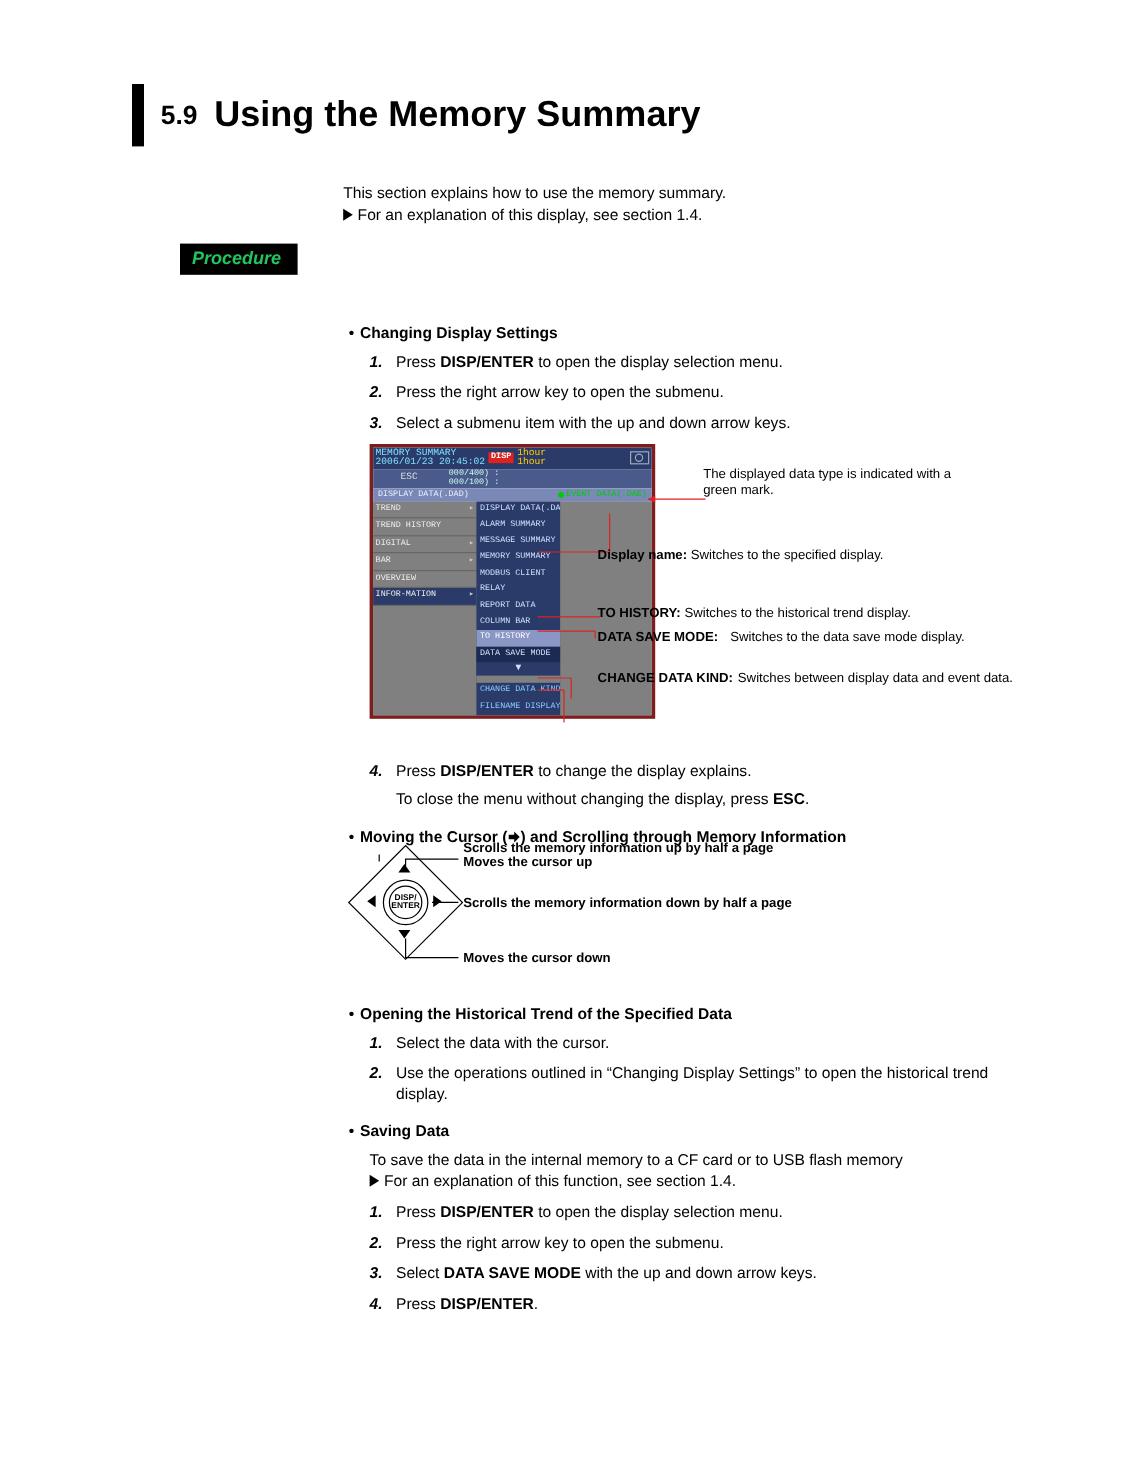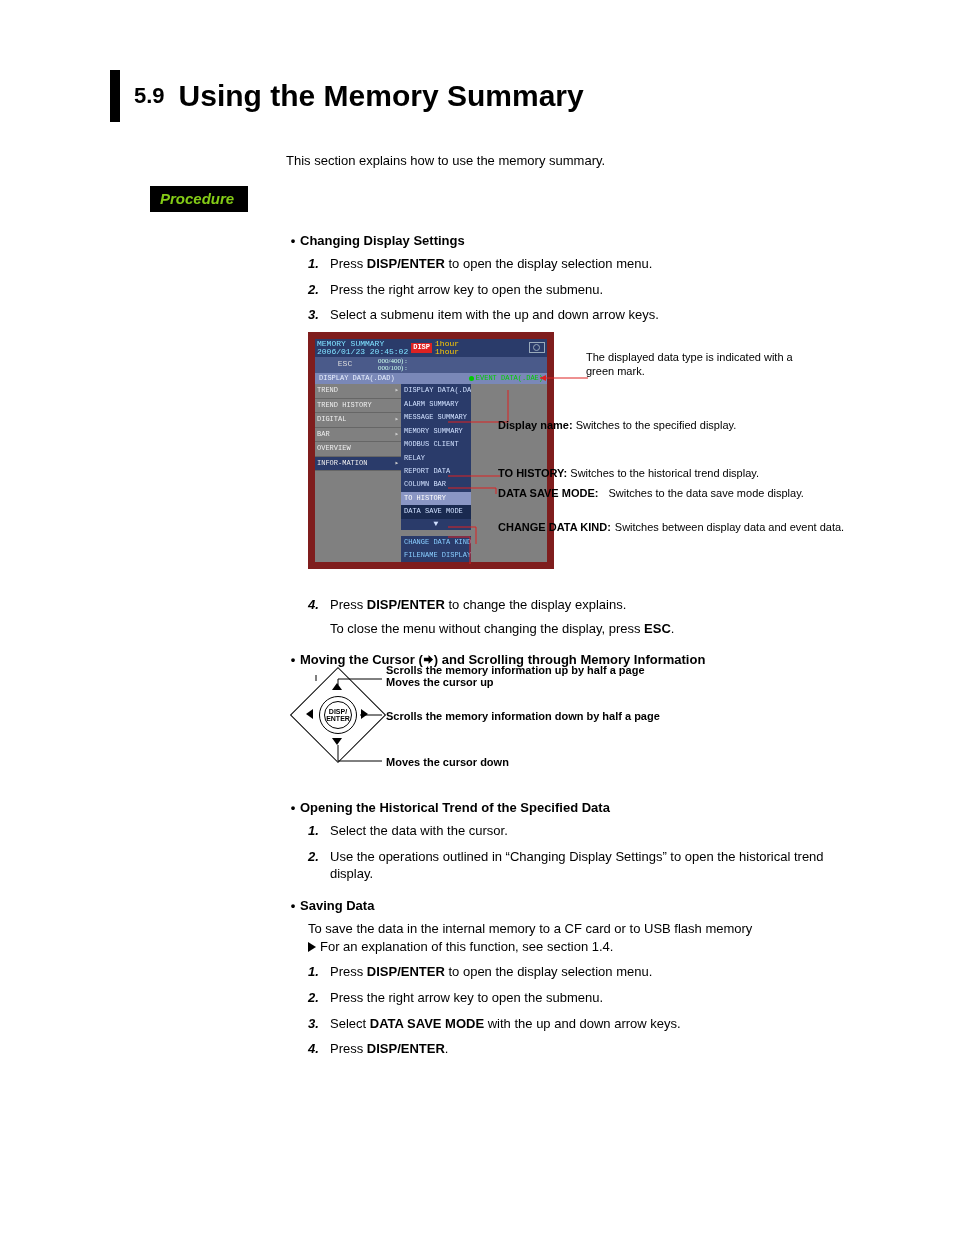--- a/index.html
+++ b/index.html
@@ -13,41 +13,41 @@
     background: #fff;
     line-height: 1.35;
   }
   .title-row { display: flex; align-items: center; gap: 14px; margin-bottom: 30px; }
   .title-bar { width: 10px; height: 52px; background: #000; }
   .title-num { font-size: 22px; font-weight: bold; }
   .title-text { font-size: 30px; font-weight: bold; }
   .intro { margin-left: 176px; margin-bottom: 16px; }
   .xref { display: inline-block; }
   .tri { display: inline-block; width: 0; height: 0; border-top: 5px solid transparent; border-bottom: 5px solid transparent; border-left: 8px solid #000; margin-right: 4px; vertical-align: -1px;}
-  .proc-label { background: #000; color: #84cc16; font-weight: bold; font-style: italic; padding: 3px 14px 3px 10px; display: inline-block; font-size: 15px; margin-left: 40px; margin-bottom: 6px;}
+  .proc-label { background: #000; color: #22c55e; font-weight: bold; font-style: italic; padding: 3px 14px 3px 10px; display: inline-block; font-size: 15px; margin-left: 40px; margin-bottom: 26px;}
   .content { margin-left: 176px; }
   .topic { font-weight: bold; margin-top: 14px; margin-bottom: 6px;}
   .bullet { display:inline-block; width:14px; text-align:center; font-weight:bold;}
   ol.steps { list-style: none; padding: 0; margin: 0 0 6px 22px; counter-reset: step; }
   ol.steps > li { margin: 3px 0 8px 0; position: relative; padding-left: 22px; }
   ol.steps > li::before { counter-increment: step; content: counter(step) "."; font-weight: bold; font-style: italic; position: absolute; left: 0; }
   .bold { font-weight: bold; }
   .note { margin-left: 22px; margin-top:4px;}
 
   
   .shot-wrap { position: relative; margin-left: 22px; margin-bottom: 14px; height: 250px;}
-  .shot { width: 232px; font-family: "Courier New", monospace; font-size: 8px; color: #fff; border:7px solid #7f1d1d;}
+  .shot { width: 232px; font-family: "Courier New", monospace; font-size: 8px; color: #fff; border:3px solid #7f1d1d;}
   .shot-h { background:#2a3b6a; display:flex; align-items:center; padding:1px 2px; gap:3px;}
   .shot-h .ts { color:#7fe0ff; line-height:1;}
   .shot-h .badge { background:#d22; color:#fff; padding:0 2px; font-weight:bold; font-size:7px;}
   .shot-h .cam { width:14px; height:9px; border:1px solid #9ab; margin-left:auto; position:relative;}
   .shot-h .cam::after{content:""; width:5px; height:5px; border:1px solid #9ab; border-radius:50%; position:absolute; left:3px; top:1px;}
   .shot-row2 { background:#4a5a8a; display:flex;}
   .esc { width:60px; text-align:center; padding:2px 0; color:#ddd;}
-  .stats{ font-size:7px; color:#cfe; padding:1px 3px; line-height:1;font-family:Liberation Serif, serif;}
+  .stats{ font-size:7px; color:#cfe; padding:1px 3px; line-height:1;}
   .shot-body { display:flex; background:#808080;}
   .menu1 { width:86px; background:#808080;}
   .m1i { display:flex; align-items:center; gap:2px; padding:2px 2px; color:#eee; border-bottom:1px solid #666; font-size:7px;}
   .m1i.sel{ background:#2a3b6a;}
   .arr{ margin-left:auto; color:#ccc;}
   .menu2 { width:70px; background:#2a3b6a;}
   .m2i { padding:2px 3px; color:#d0e0ff; font-size:7px; white-space:nowrap; overflow:hidden;}
   .m2i.sel{ background:#8a96c4; color:#fff;}
   .m2i.dark{ background:#1a2a50;}
   .m2down{ text-align:center; background:#2a3b6a; color:#d0e0ff;}
@@ -81,20 +81,23 @@
 
 
 <div class="title-row">
   <div class="title-bar"></div>
   <span class="title-num">5.9</span>
   <span class="title-text">Using the Memory Summary</span>
 </div>
 
 <div class="intro">
   <div>This section explains how to use the memory summary.</div>
+  <div class="xref">
+    <span class="tri"></span><span>For an explanation of this display, see section 1.4.</span>
+  </div>
 </div>
 
 <div class="proc-label">Procedure</div>
 
 <div class="content">
 
   <div class="topic"><span class="bullet">•</span><span>Changing Display Settings</span></div>
   <ol class="steps">
     <li><span>Press </span><span class="bold">DISP/ENTER</span><span> to open the display selection menu.</span></li>
     <li>Press the right arrow key to open the submenu.</li>

